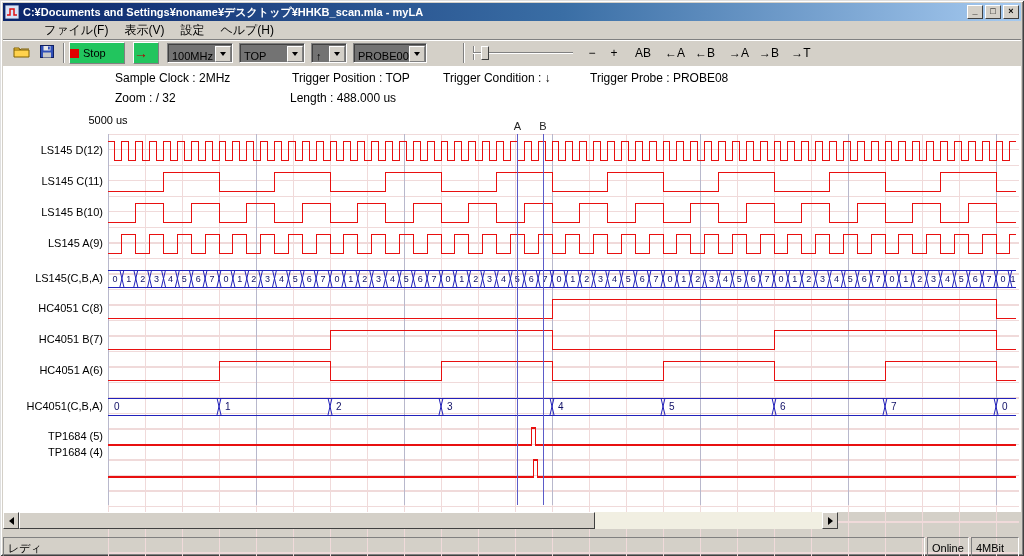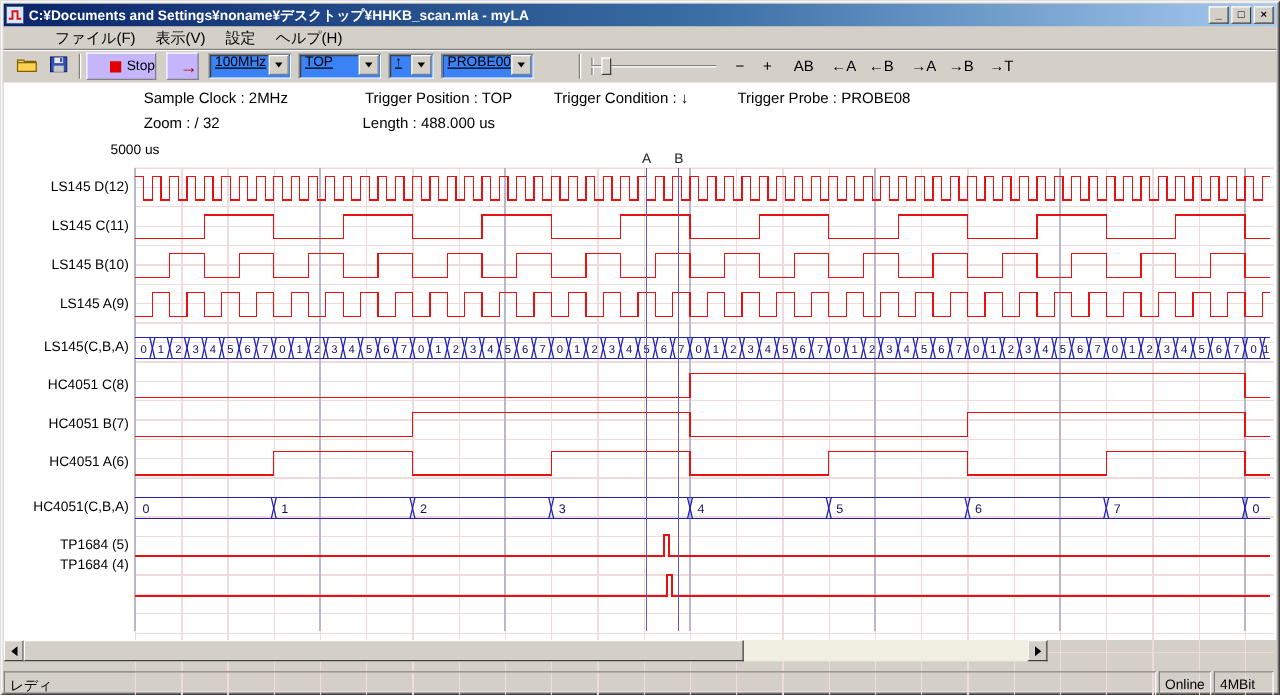--- a/index.html
+++ b/index.html
@@ -13,27 +13,27 @@
   .titlebar .ttext{color:#fff;font-size:11px;font-weight:bold;margin-left:4px;white-space:nowrap;overflow:hidden;flex:1;}
   .appicon{width:14px;height:14px;display:inline-block;}
   .winbtn{width:16px;height:14px;background:#d4d0c8;border:1px solid;border-color:#fff #404040 #404040 #fff;
     font-size:9px;line-height:11px;text-align:center;margin-left:2px;font-weight:bold;color:#000;}
   
   .menubar{position:absolute;left:3px;top:22px;width:1018px;height:18px;display:flex;align-items:center;
     border-bottom:1px solid #808080;box-shadow:0 1px 0 #fff;padding-left:33px;}
   .menu-item{font-size:12px;padding:1px 8px;color:#000;white-space:nowrap;}
   
   .toolbar{position:absolute;left:3px;top:41px;width:1018px;height:25px;background:#d4d0c8;}
-  .tbtn{position:absolute;top:1px;height:22px;background:#c4b5fd;border:1px solid;border-color:#fff #808080 #808080 #fff;
-    display:flex;align-items:center;justify-content:flex-end;font-size:11px;}
+  .tbtn{position:absolute;top:1px;height:22px;background:#22c55e;border:1px solid;border-color:#fff #808080 #808080 #fff;
+    display:flex;align-items:center;justify-content:flex-start;font-size:11px;}
   .flatbtn{position:absolute;top:2px;height:20px;display:flex;align-items:center;justify-content:center;
     font-size:12px;color:#000;background:transparent;border:1px solid transparent;}
   .tsep{position:absolute;top:2px;width:2px;height:20px;border-left:1px solid #808080;border-right:1px solid #fff;}
-  .combo{position:absolute;top:2px;height:20px;background:#3b82f6;border:1px solid;border-color:#808080 #fff #fff #808080;
-    box-shadow:inset 1px 1px 0 #404040;display:flex;align-items:flex-start;text-decoration:underline;}
+  .combo{position:absolute;top:2px;height:20px;background:#737373;border:1px solid;border-color:#808080 #fff #fff #808080;
+    box-shadow:inset 1px 1px 0 #404040;display:flex;align-items:flex-end;}
   .combo .ctext{flex:1;font-size:11px;padding-left:4px;white-space:nowrap;overflow:hidden;}
   .combo .cbtn{width:16px;height:16px;margin-right:1px;background:#d4d0c8;border:1px solid;border-color:#fff #808080 #808080 #fff;
     display:flex;align-items:center;justify-content:center;}
   .tri-down{width:0;height:0;border-left:3px solid transparent;border-right:3px solid transparent;border-top:4px solid #000;}
   .stopsq{width:9px;height:9px;background:#e00000;margin-right:4px;display:inline-block;}
   .runarrow{color:#b00000;font-weight:bold;font-size:14px;}
   .slider{position:absolute;top:2px;left:470px;width:100px;height:20px;}
   .slider .track{position:absolute;left:0;right:0;top:9px;height:2px;border-top:1px solid #808080;border-bottom:1px solid #fff;}
   .slider .endcap{position:absolute;left:0;top:3px;width:2px;height:14px;border-left:1px solid #808080;border-right:1px solid #fff;}
   .slider .handle{position:absolute;left:8px;top:3px;width:8px;height:14px;background:#d4d0c8;

